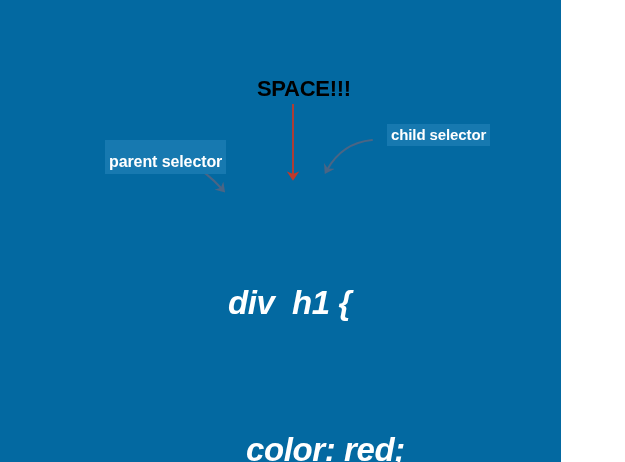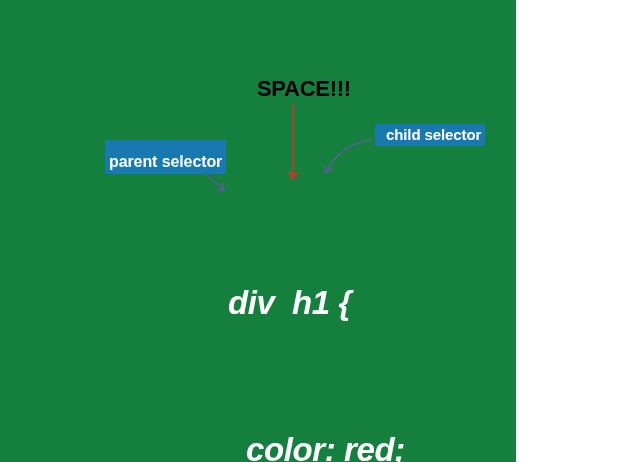--- a/index.html
+++ b/index.html
@@ -5,23 +5,23 @@
   html, body {
     margin: 0;
     padding: 0;
     background: #ffffff;
   }
   body {
     font-family: "Liberation Sans", sans-serif;
   }
   #canvas {
     position: relative;
-    width: 516px;
+    width: 561px;
     height: 462px;
-    background: #15803d;
+    background: #0369a1;
     overflow: hidden;
     box-sizing: border-box;
   }
   
   #arrow-layer {
     position: absolute;
     left: 0;
     top: 0;
     width: 625px;
     height: 462px;
@@ -38,24 +38,24 @@
     line-height: 1;
     letter-spacing: -0.1px;
   }
   #parent-label {
     left: 105px;
     top: 140px;
     font-size: 16px;
     padding: 14px 4px 4px 4px;
   }
   #child-label {
-    left: 375px;
+    left: 387px;
     top: 124px;
     font-size: 15px;
-    padding: 3px 4px 4px 11px;
+    padding: 3px 4px 4px 4px;
   }
   
   #space-label {
     position: absolute;
     left: 257px;
     top: 78px;
     font-family: "Liberation Sans", sans-serif;
     font-weight: bold;
     font-size: 22px;
     color: #000000;

